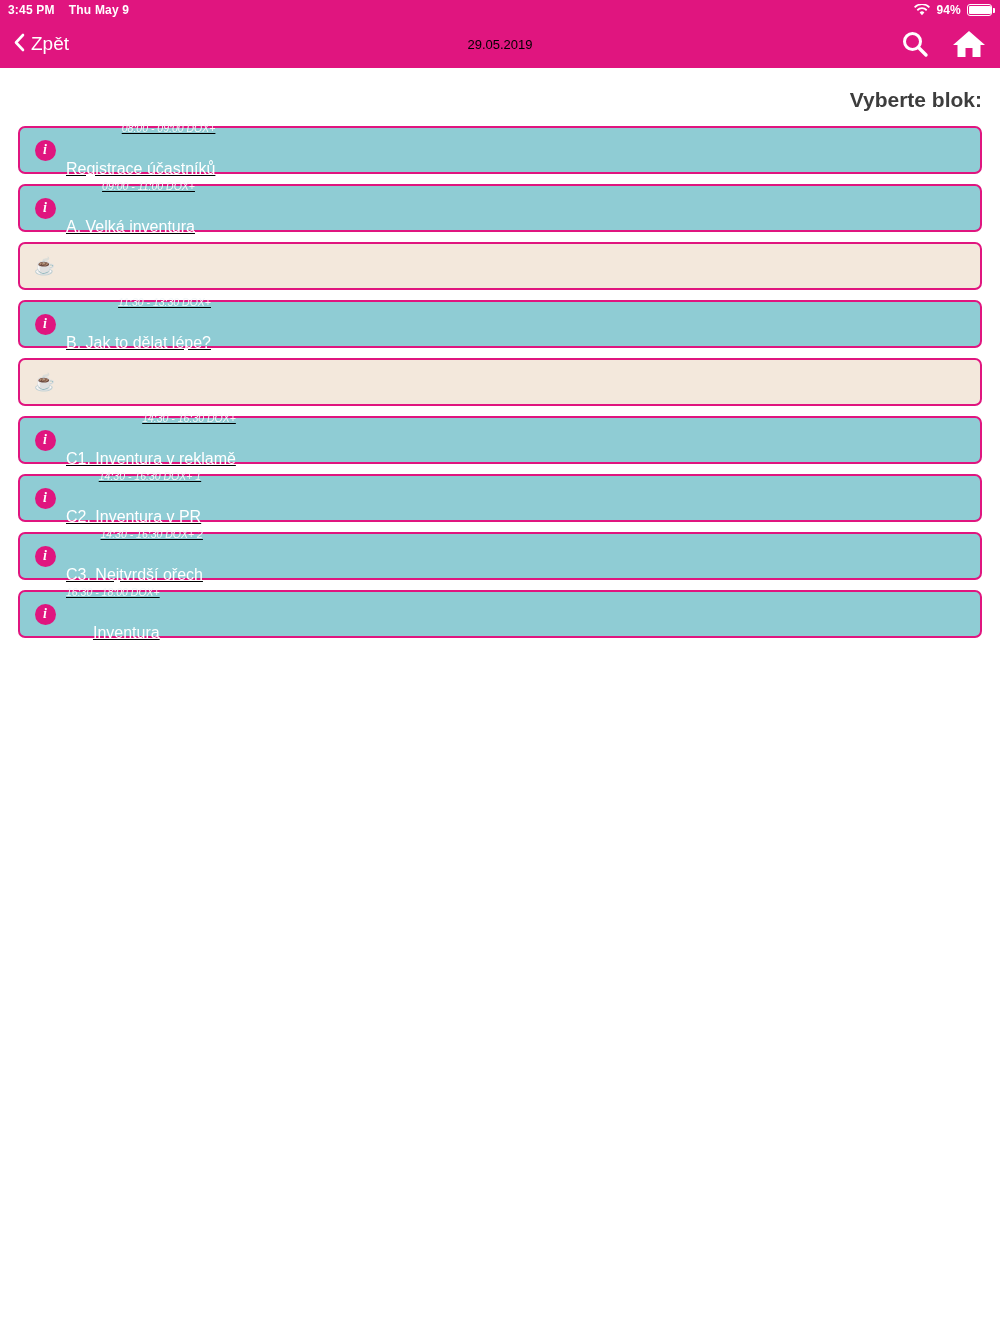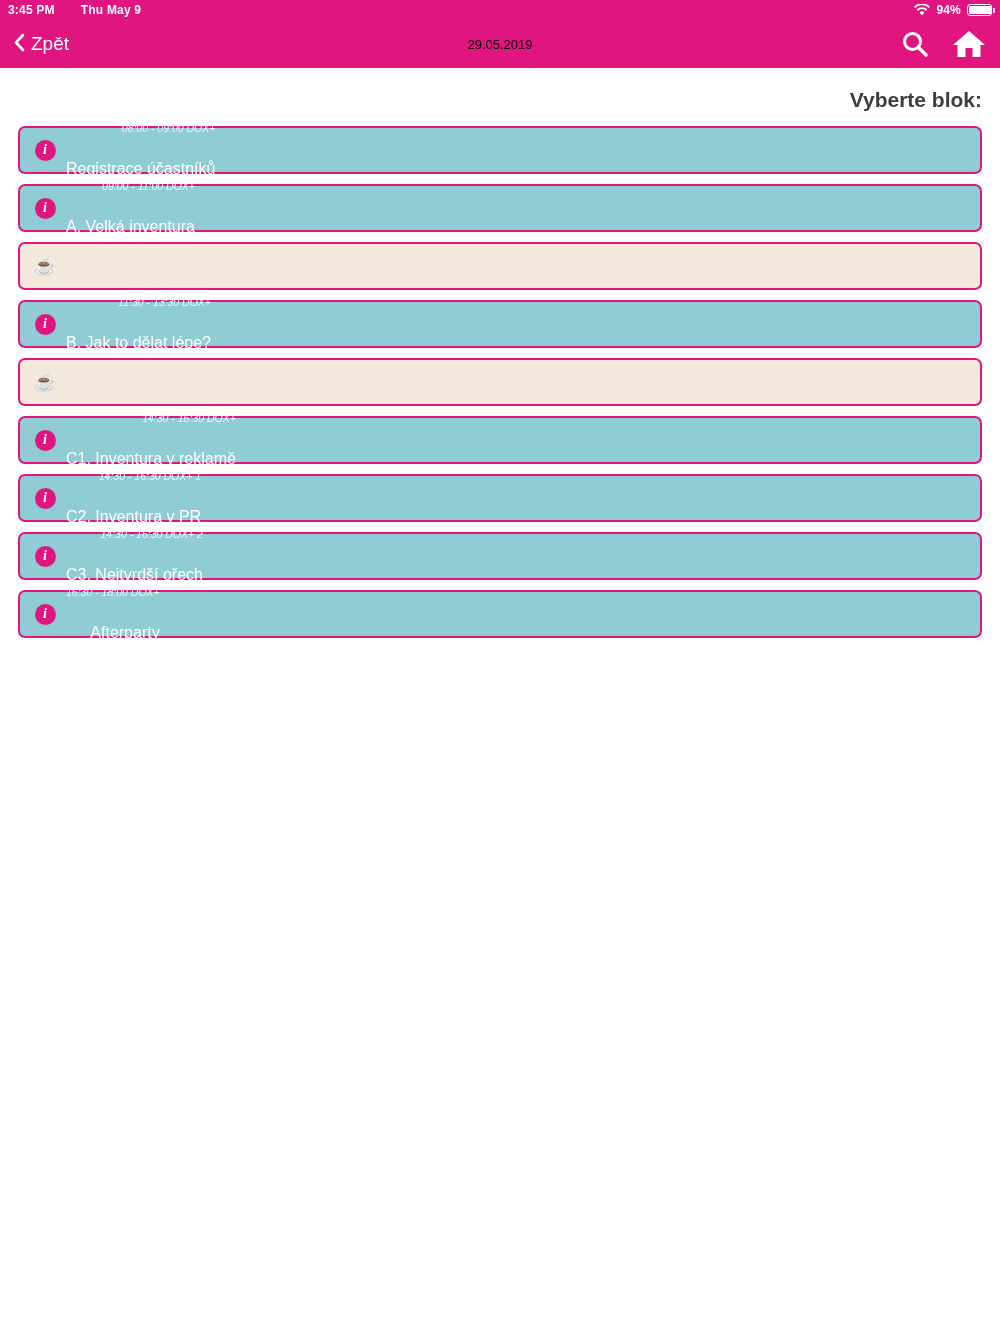--- a/index.html
+++ b/index.html
@@ -16,21 +16,21 @@
     height: 20px;
     background: #e0157f;
     color: #ffffff;
     display: flex;
     align-items: center;
     padding: 0 8px;
     font-size: 12px;
     font-weight: bold;
     letter-spacing: 0.2px;
   }
-  .status-left { display: flex; align-items: center; gap: 26px; }
+  .status-left { display: flex; align-items: center; gap: 14px; }
   .status-right { margin-left: auto; display: flex; align-items: center; gap: 6px; }
   .wifi-icon { display: inline-block; width: 16px; height: 12px; position: relative; }
   .wifi-icon svg { display: block; }
   .battery {
     width: 25px; height: 12px;
     border: 1.5px solid #ffffff;
     border-radius: 3px;
     position: relative;
     display: inline-block;
   }
@@ -133,21 +133,21 @@
     font-weight: bold;
     font-style: italic;
     font-family: "Liberation Serif", serif;
     display: flex;
     align-items: center;
     justify-content: center;
     line-height: 1;
   }
   .coffee-icon { font-size: 17px; color: #4a3b2a; line-height: 1; }
 
-  .block-text { display: flex; flex-direction: column; justify-content: center; }
+  .block-text { display: flex; flex-direction: column; justify-content: center; text-decoration: underline; }
   .block-time {
     font-size: 10.5px;
     font-style: italic;
     line-height: 1.2;
     margin-bottom: 1px;
   }
   .block-title {
     font-size: 16px;
     line-height: 1.2;
     margin-top: 24px;
@@ -273,17 +273,17 @@
           <div class="block-time">14:30 - 16:30 DOX+ 2</div>
           <div class="block-title">C3. Nejtvrdší ořech</div>
         </div>
       </div>
       <div class="block session">
         <div class="block-icon">
           <span class="info-dot">i</span>
         </div>
         <div class="block-text">
           <div class="block-time">16:30 - 18:00 DOX+</div>
-          <div class="block-title">Afterparty</div>
+          <div class="block-title">Inventura</div>
         </div>
       </div>
     </div>
 </div>
 
 </body></html>

